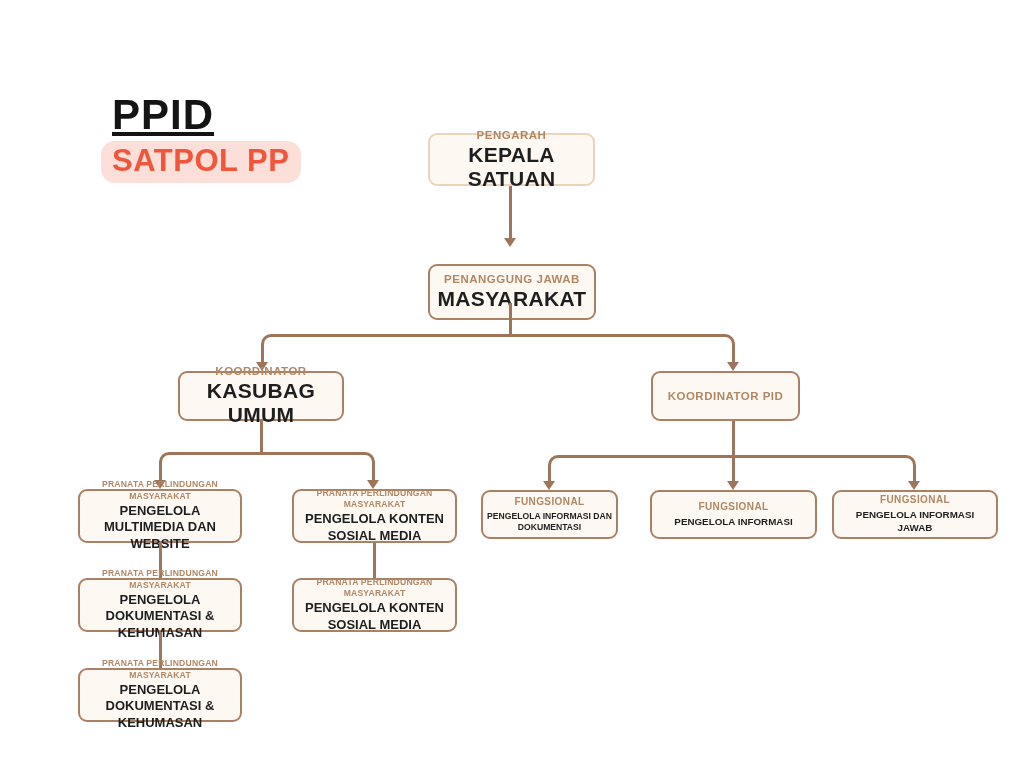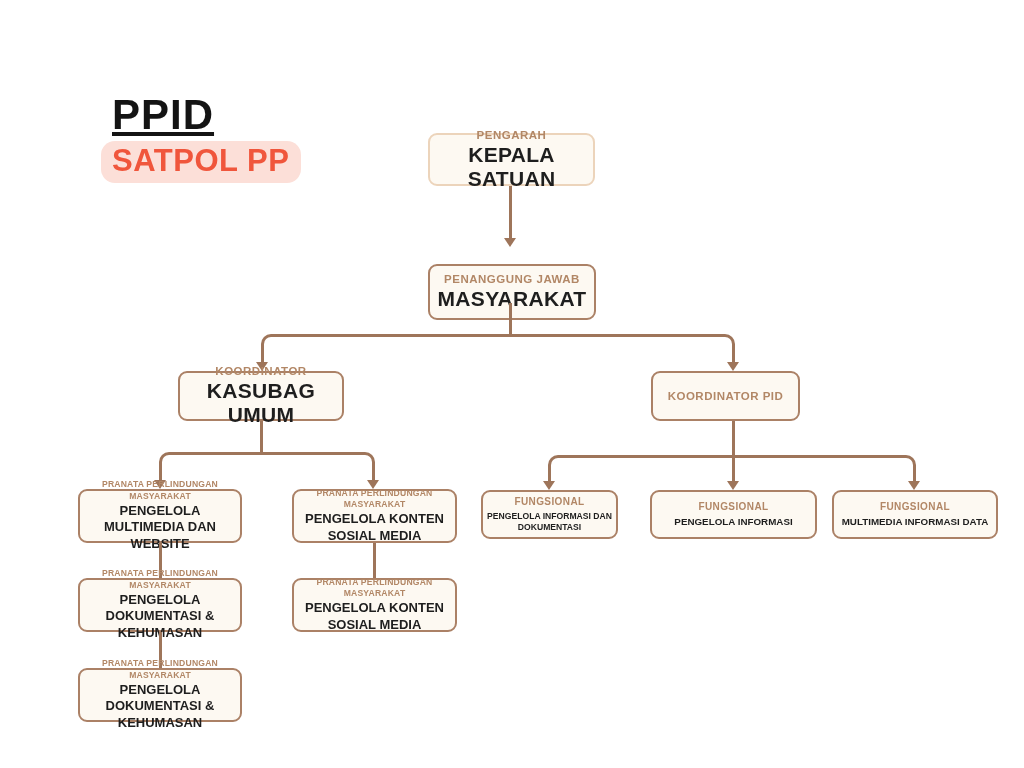--- a/index.html
+++ b/index.html
@@ -119,21 +119,21 @@
   <div class="box fn narrow" style="left:481px;top:490px;width:137px;height:49px">
     <span class="role">FUNGSIONAL</span>
     <span class="name">PENGELOLA INFORMASI DAN DOKUMENTASI</span>
   </div>
   <div class="box fn" style="left:650px;top:490px;width:167px;height:49px">
     <span class="role">FUNGSIONAL</span>
     <span class="name">PENGELOLA INFORMASI</span>
   </div>
   <div class="box fn" style="left:832px;top:490px;width:166px;height:49px">
     <span class="role">FUNGSIONAL</span>
-    <span class="name">MULTIMEDIA INFORMASI DATA</span>
+    <span class="name">PENGELOLA INFORMASI JAWAB</span>
   </div>
 
   <div class="vline" style="left:159px;top:543px;height:35px"></div>
   <div class="vline" style="left:373px;top:543px;height:35px"></div>
 
   <div class="box sm" style="left:78px;top:578px;width:164px;height:54px">
     <span class="role">PRANATA PERLINDUNGAN MASYARAKAT</span>
     <span class="name">PENGELOLA DOKUMENTASI &amp; KEHUMASAN</span>
   </div>
   <div class="box sm" style="left:292px;top:578px;width:165px;height:54px">

